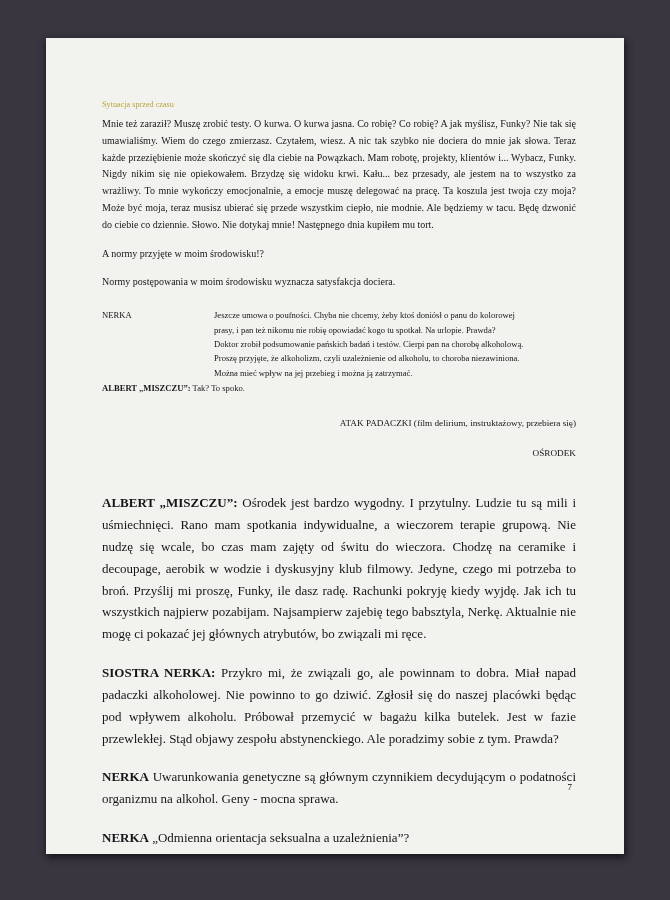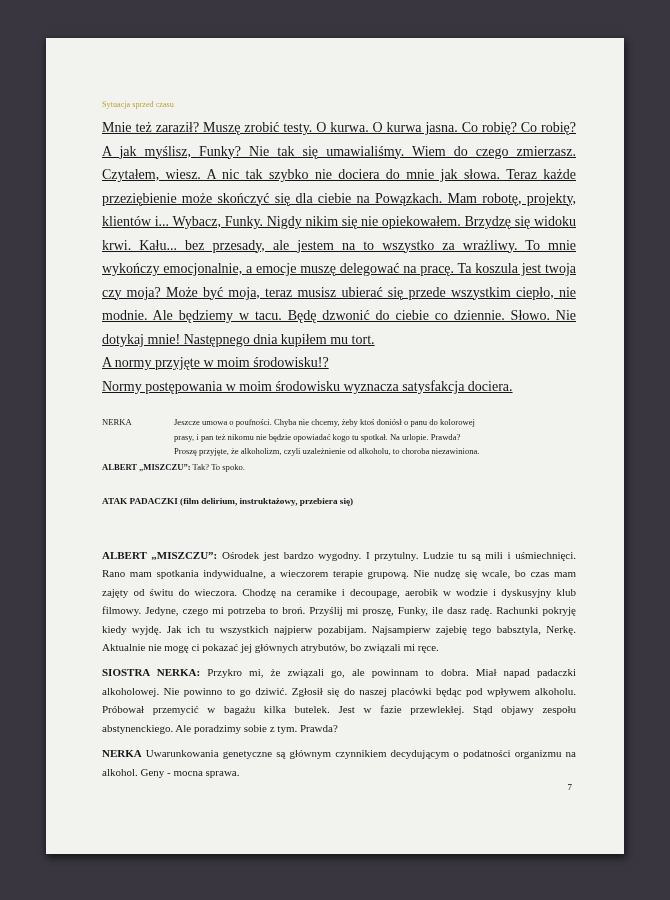--- a/index.html
+++ b/index.html
@@ -39,66 +39,67 @@
     box-sizing: border-box;
     color: #15161a;
     border-radius: 6px;
   }
   .heading-note {
     color: #b9a23c;
     font-size: 8.2px;
     margin-bottom: 7px;
   }
   .para {
-    font-size: 14px;
+    font-size: 10px;
     line-height: 1.68;
     margin-bottom: 0;
     text-align: justify;
-    text-decoration: underline;
   }
   .para + .para {
-    margin-top: 0;
+    margin-top: 12px;
   }
   .spacer-md { height: 15px; }
   .spacer-lg { height: 20px; }
 
   .dialog-block {
     display: flex;
     margin-top: 2px;
   }
   .dialog-speaker {
     width: 72px;
     flex: 0 0 72px;
     font-size: 8.6px;
     line-height: 1.68;
   }
   .dialog-text {
     flex: 1;
     font-size: 8.6px;
     line-height: 1.68;
     text-align: justify;
+    margin-left: 40px;
   }
   .dialog-text .dl { display: block; }
   .reply-line {
     font-size: 8.6px;
     line-height: 1.68;
     margin-top: 1px;
     font-family: Liberation Serif, serif;
   }
   .bold { font-weight: bold; }
   .section-title {
-    font-weight: bold;
+    font-weight: normal;
     font-size: 9.2px;
     line-height: 1.6;
+    text-align: right;
   }
   .speech {
-    font-size: 11px;
+    font-size: 13px;
     line-height: 1.68;
     text-align: justify;
-    margin-top: 7px;
+    margin-top: 17px;
   }
   .speech .name { font-weight: bold; }
   .page-number {
     position: absolute;
     right: 52px;
     bottom: 62px;
     font-size: 9px;
   }
 </style>
 </head>
@@ -114,52 +115,59 @@
     <div class="para">Mnie też zaraził? Muszę zrobić testy. O kurwa. O kurwa jasna. Co robię? Co robię? A jak myślisz, Funky? Nie tak się umawialiśmy. Wiem do czego zmierzasz. Czytałem, wiesz. A nic tak szybko nie dociera do mnie jak słowa. Teraz każde przeziębienie może skończyć się dla ciebie na Powązkach. Mam robotę, projekty, klientów i... Wybacz, Funky. Nigdy nikim się nie opiekowałem. Brzydzę się widoku krwi. Kału... bez przesady, ale jestem na to wszystko za wrażliwy. To mnie wykończy emocjonalnie, a emocje muszę delegować na pracę. Ta koszula jest twoja czy moja? Może być moja, teraz musisz ubierać się przede wszystkim ciepło, nie modnie. Ale będziemy w tacu. Będę dzwonić do ciebie co dziennie. Słowo. Nie dotykaj mnie! Następnego dnia kupiłem mu tort.</div>
     <div class="para">A normy przyjęte w moim środowisku!?</div>
     <div class="para">Normy postępowania w moim środowisku wyznacza satysfakcja dociera.</div>
 
     <div class="spacer-md"></div>
 
     <div class="dialog-block">
       <div class="dialog-speaker">NERKA</div>
       <div class="dialog-text">
         <span class="dl">Jeszcze umowa o poufności. Chyba nie chcemy, żeby ktoś doniósł o panu do kolorowej</span>
-        <span class="dl">prasy, i pan też nikomu nie będzie opowiadać kogo tu spotkał. Na urlopie. Prawda?</span>
+        <span class="dl">prasy, i pan też nikomu nie robię opowiadać kogo tu spotkał. Na urlopie. Prawda?</span>
+        <span class="dl">Doktor zrobił podsumowanie pańskich badań i testów. Cierpi pan na chorobę alkoholową.</span>
         <span class="dl">Proszę przyjęte, że alkoholizm, czyli uzależnienie od alkoholu, to choroba niezawiniona.</span>
+        <span class="dl">Można mieć wpływ na jej przebieg i można ją zatrzymać.</span>
       </div>
     </div>
 
     <div class="reply-line">
       <span class="bold">ALBERT „MISZCZU”:</span>
       <span>Tak? To spoko.</span>
     </div>
 
     <div class="spacer-lg"></div>
 
     <div class="section-title">ATAK PADACZKI (film delirium, instruktażowy, przebiera się)</div>
 
     <div class="spacer-md"></div>
 
+    <div class="section-title">OŚRODEK</div>
 
     <div class="spacer-md"></div>
 
     <div class="speech">
       <span class="name">ALBERT „MISZCZU”:</span>
       <span>Ośrodek jest bardzo wygodny. I przytulny. Ludzie tu są mili i uśmiechnięci. Rano mam spotkania indywidualne, a wieczorem terapie grupową. Nie nudzę się wcale, bo czas mam zajęty od świtu do wieczora. Chodzę na ceramike i decoupage, aerobik w wodzie i dyskusyjny klub filmowy. Jedyne, czego mi potrzeba to broń. Przyślij mi proszę, Funky, ile dasz radę. Rachunki pokryję kiedy wyjdę. Jak ich tu wszystkich najpierw pozabijam. Najsampierw zajebię tego babsztyla, Nerkę. Aktualnie nie mogę ci pokazać jej głównych atrybutów, bo związali mi ręce.</span>
     </div>
 
     <div class="speech">
       <span class="name">SIOSTRA NERKA:</span>
       <span>Przykro mi, że związali go, ale powinnam to dobra. Miał napad padaczki alkoholowej. Nie powinno to go dziwić. Zgłosił się do naszej placówki będąc pod wpływem alkoholu. Próbował przemycić w bagażu kilka butelek. Jest w fazie przewlekłej. Stąd objawy zespołu abstynenckiego. Ale poradzimy sobie z tym. Prawda?</span>
     </div>
 
 
     <div class="speech">
       <span class="name">NERKA</span>
       <span>Uwarunkowania genetyczne są głównym czynnikiem decydującym o podatności organizmu na alkohol. Geny - mocna sprawa.</span>
     </div>
 
+    <div class="speech">
+      <span class="name">NERKA</span>
+      <span>„Odmienna orientacja seksualna a uzależnienia”?</span>
+    </div>
 
   </div>
 
   <div class="page-number">7</div>
 </div>
 
 </body></html>

